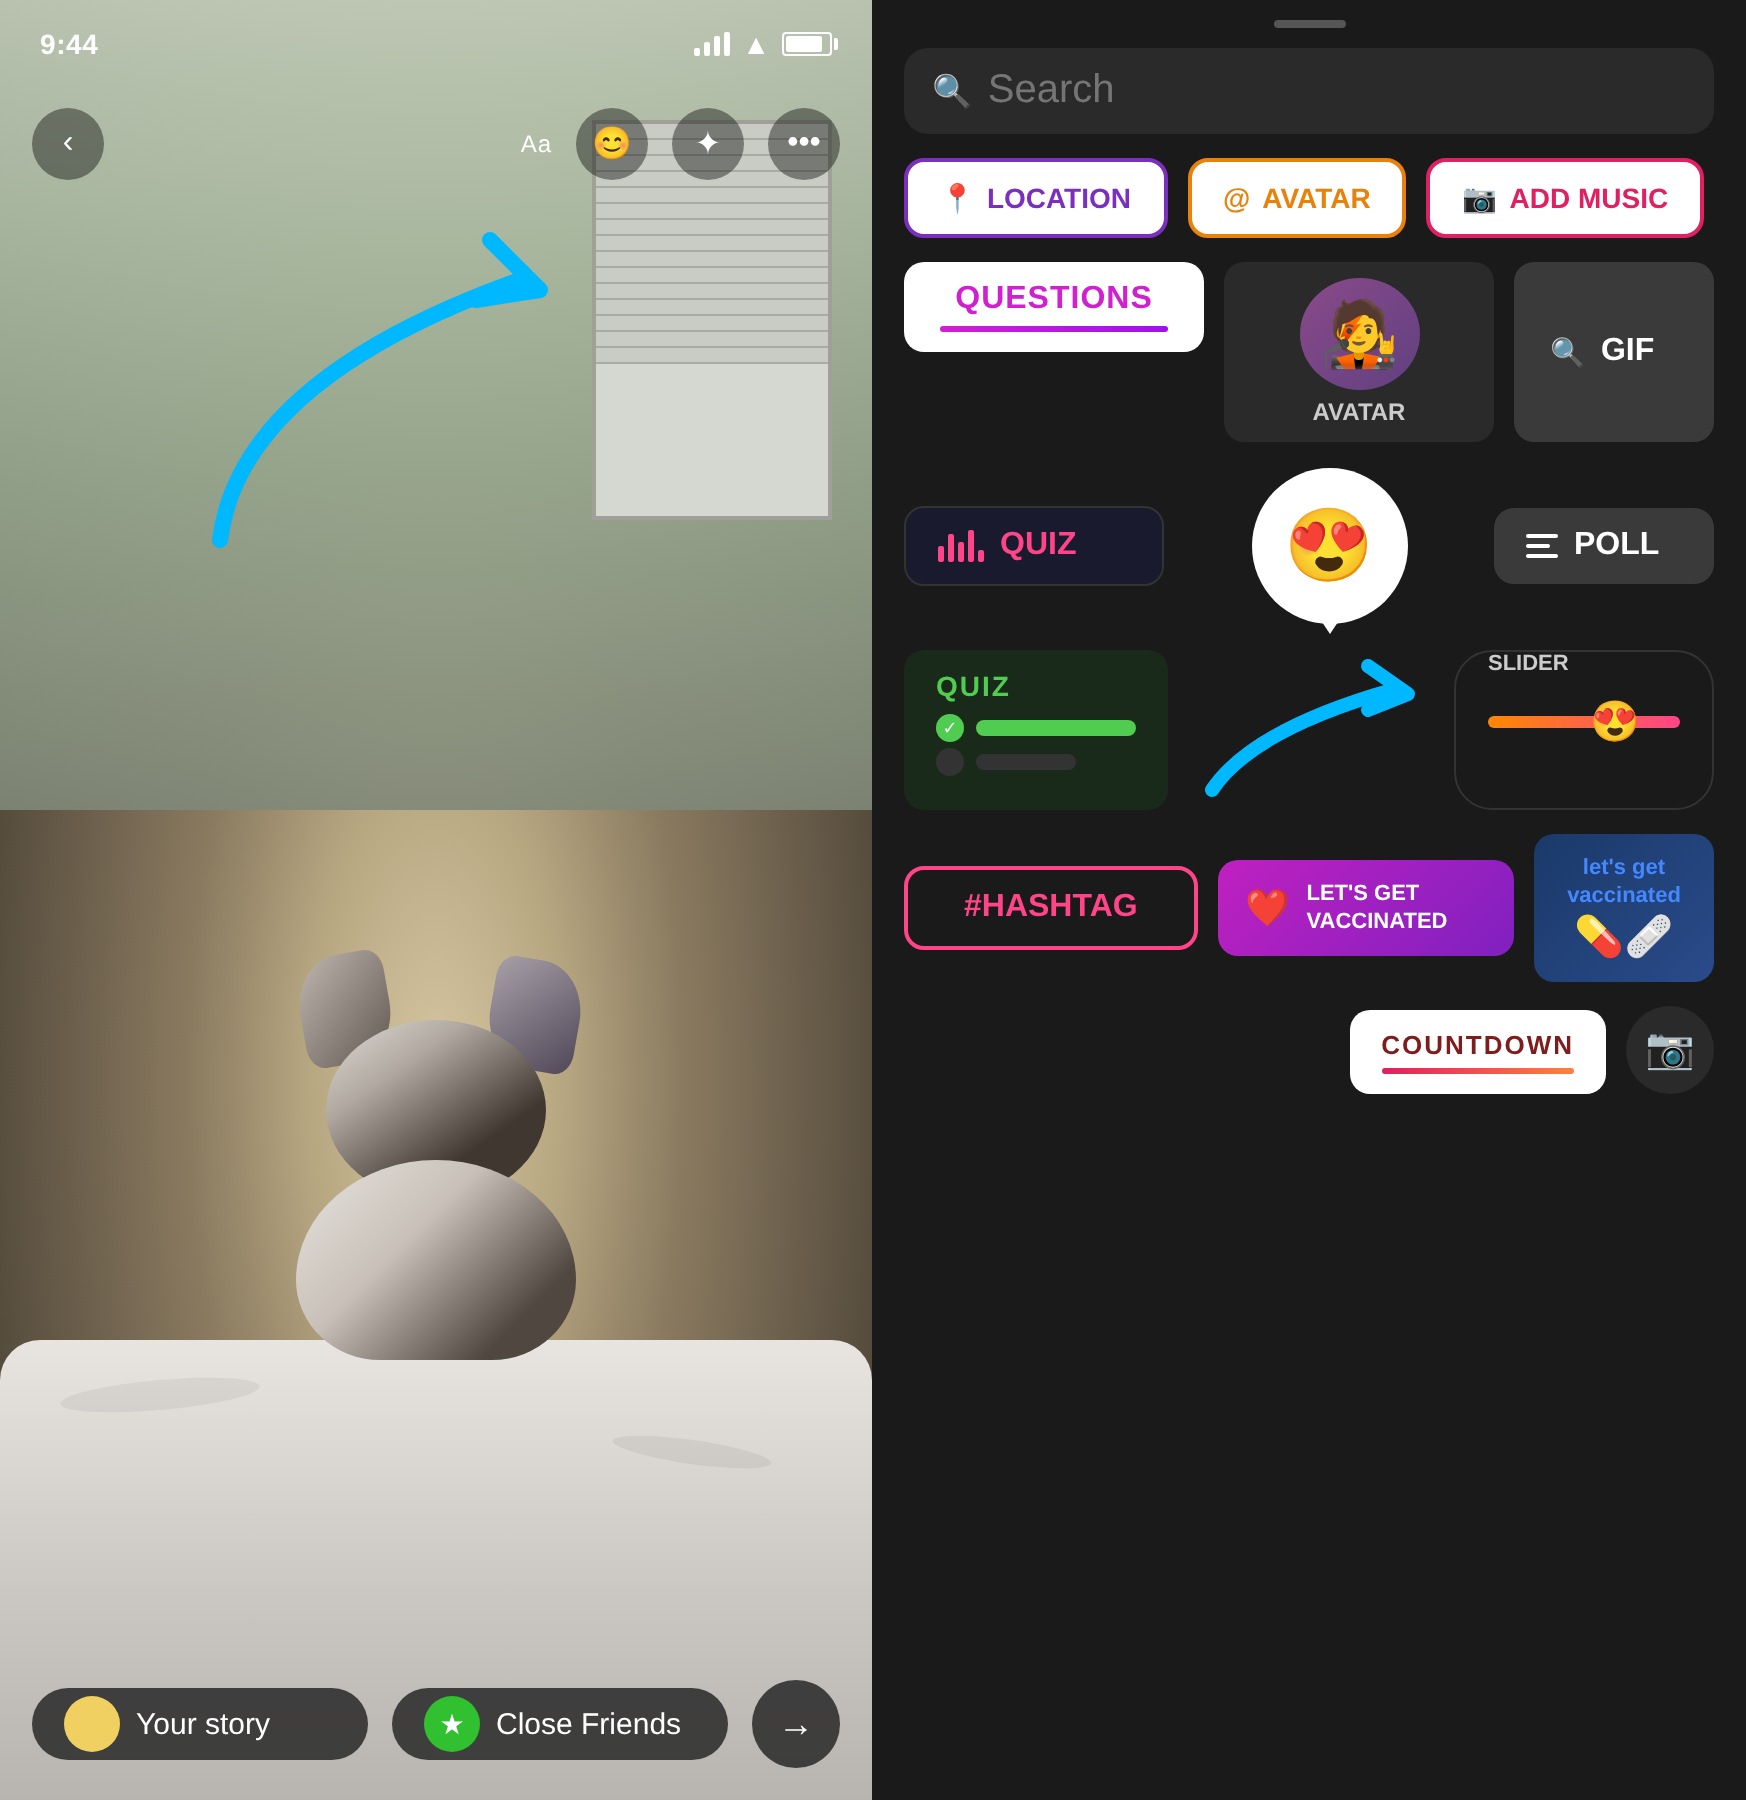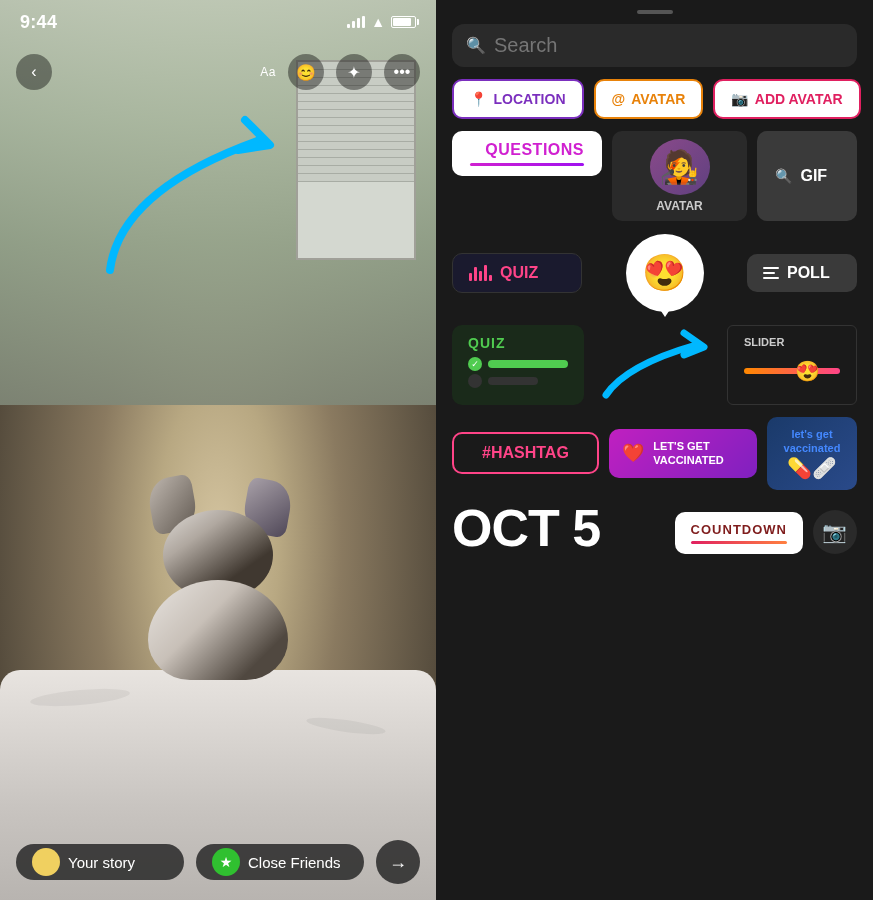--- a/index.html
+++ b/index.html
@@ -144,21 +144,21 @@
       top: 0; left: 0; right: 0;
       height: 44px;
       display: flex;
       align-items: center;
       justify-content: space-between;
       padding: 0 20px;
       z-index: 10;
     }
     .status-time {
       color: #fff;
-      font-size: 18px;
+      font-size: 14px;
       font-weight: 600;
       letter-spacing: 0.3px;
     }
     .status-icons {
       display: flex;
       gap: 6px;
       align-items: center;
     }
     .signal-bars {
       display: flex;
@@ -399,21 +399,21 @@
     .questions-sticker {
       background: #fff;
       border-radius: 10px;
       padding: 10px 18px;
       color: #d020d0;
       font-size: 16px;
       font-weight: 700;
       cursor: pointer;
       letter-spacing: 0.5px;
       min-width: 140px;
-      text-align: right;
+      text-align: center;
     }
     .questions-underline {
       height: 3px;
       background: linear-gradient(90deg, #d020d0, #a010f0);
       border-radius: 2px;
       margin-top: 4px;
     }
 
     .avatar-sticker {
       background: #2a2a2a;
@@ -570,22 +570,22 @@
       color: #fff;
     }
     .quiz-bar {
       height: 8px;
       border-radius: 4px;
       background: #50cc50;
     }
 
     .emoji-slider-sticker {
       background: #1a1a1a;
-      border-radius: 6px;
-      padding: 10px 16px;
+      border-radius: 19px;
+      padding: 0 16px;
       cursor: pointer;
       min-width: 130px;
       border: 1px solid #333;
       position: relative;
     }
     .slider-track {
       height: 6px;
       background: linear-gradient(90deg, #ff8800, #ff4488);
       border-radius: 3px;
       margin-top: 20px;
@@ -803,21 +803,21 @@
       <div class="sticker-pill location-pill">
         <span>📍</span>
         <span>LOCATION</span>
       </div>
       <div class="sticker-pill mention-pill">
         <span>@</span>
         <span>AVATAR</span>
       </div>
       <div class="sticker-pill addyours-pill">
         <span>📷</span>
-        <span>ADD AVATAR</span>
+        <span>ADD MUSIC</span>
       </div>
     </div>
 
     <div class="sticker-row" style="align-items:stretch; height: 90px;">
       <div style="display:flex;flex-direction:column;min-width:150px;">
         <div class="questions-sticker">
           <span>QUESTIONS</span>
           <div class="questions-underline"></div>
         </div>
       </div>
@@ -895,21 +895,20 @@
         <span class="vacc-heart">❤️</span>
         <div class="vacc-text">LET'S GET<br>VACCINATED</div>
       </div>
       <div class="vacc-sticker2">
         <div class="vacc-sticker2-text">let's get<br>vaccinated</div>
         <div class="vacc-sticker2-emoji">💊🩹</div>
       </div>
     </div>
 
     <div class="sticker-row sticker-bottom-row" style="margin-top: 8px; align-items: flex-end;">
-      <span class="oct-text">OCT 5</span>
       <div style="flex:1"></div>
       <div class="countdown-sticker">
         <div class="countdown-label">COUNTDOWN</div>
         <div class="countdown-underline"></div>
       </div>
       <div class="camera-btn-bottom">
         <span>📷</span>
       </div>
     </div>
 

